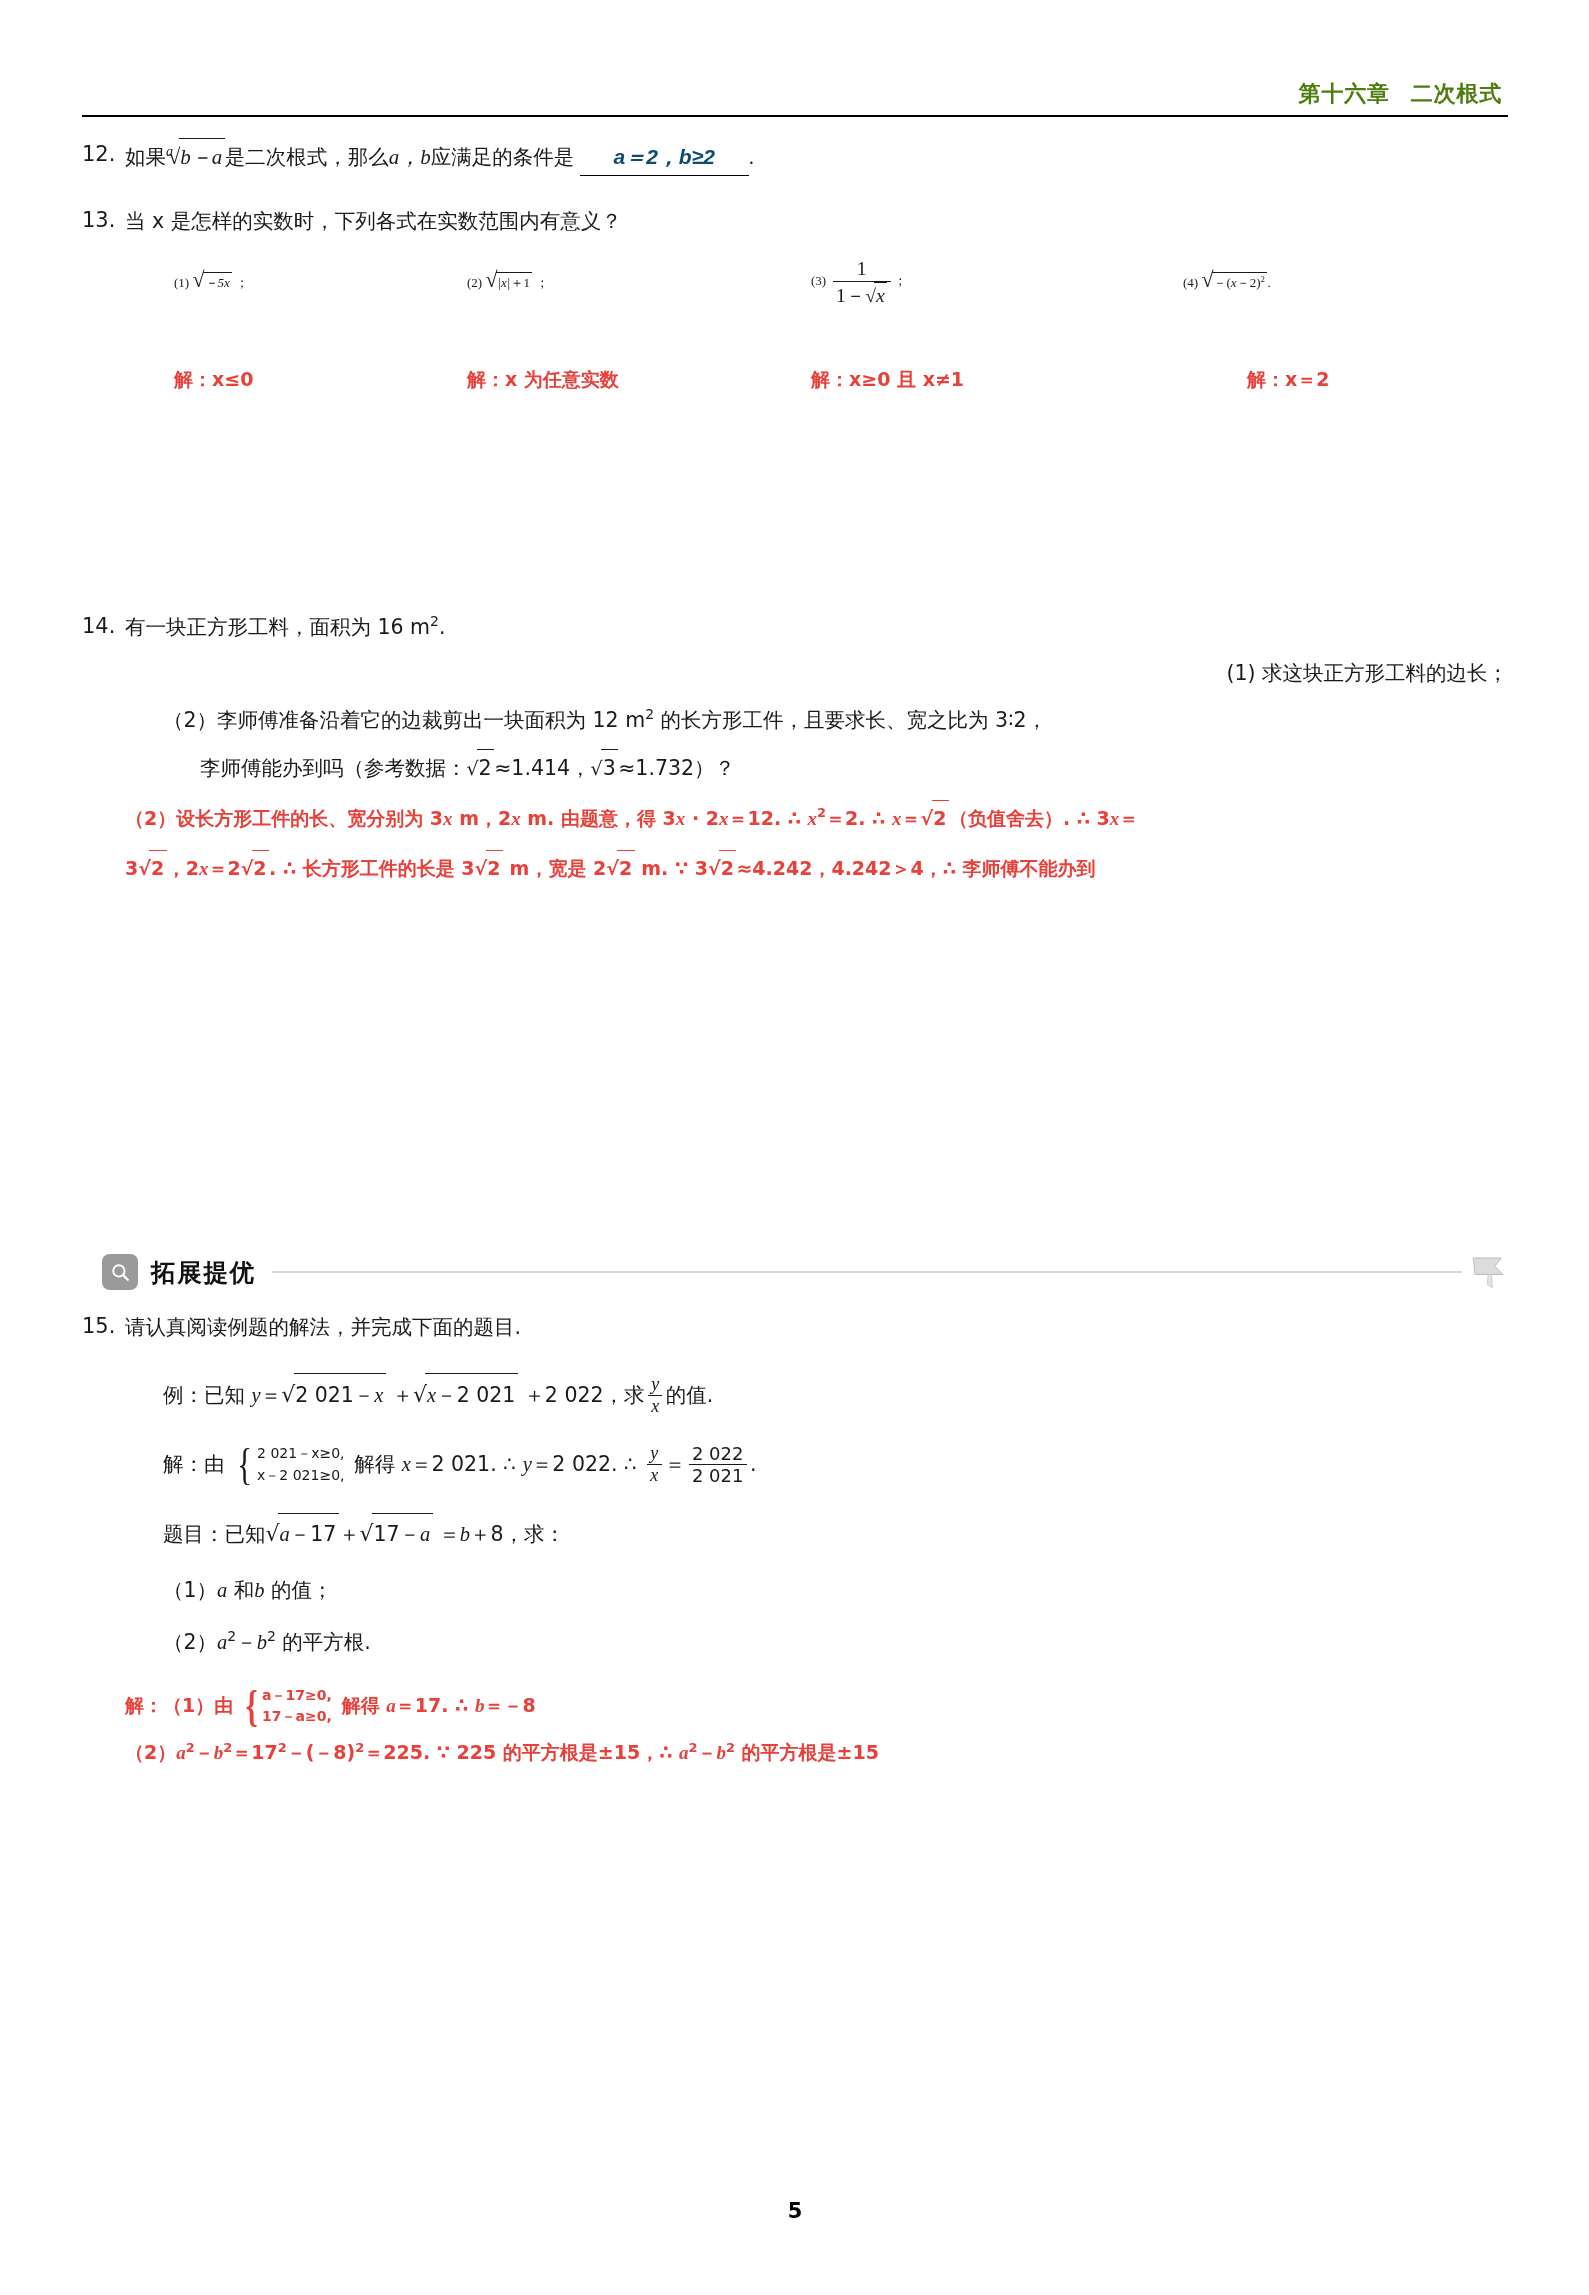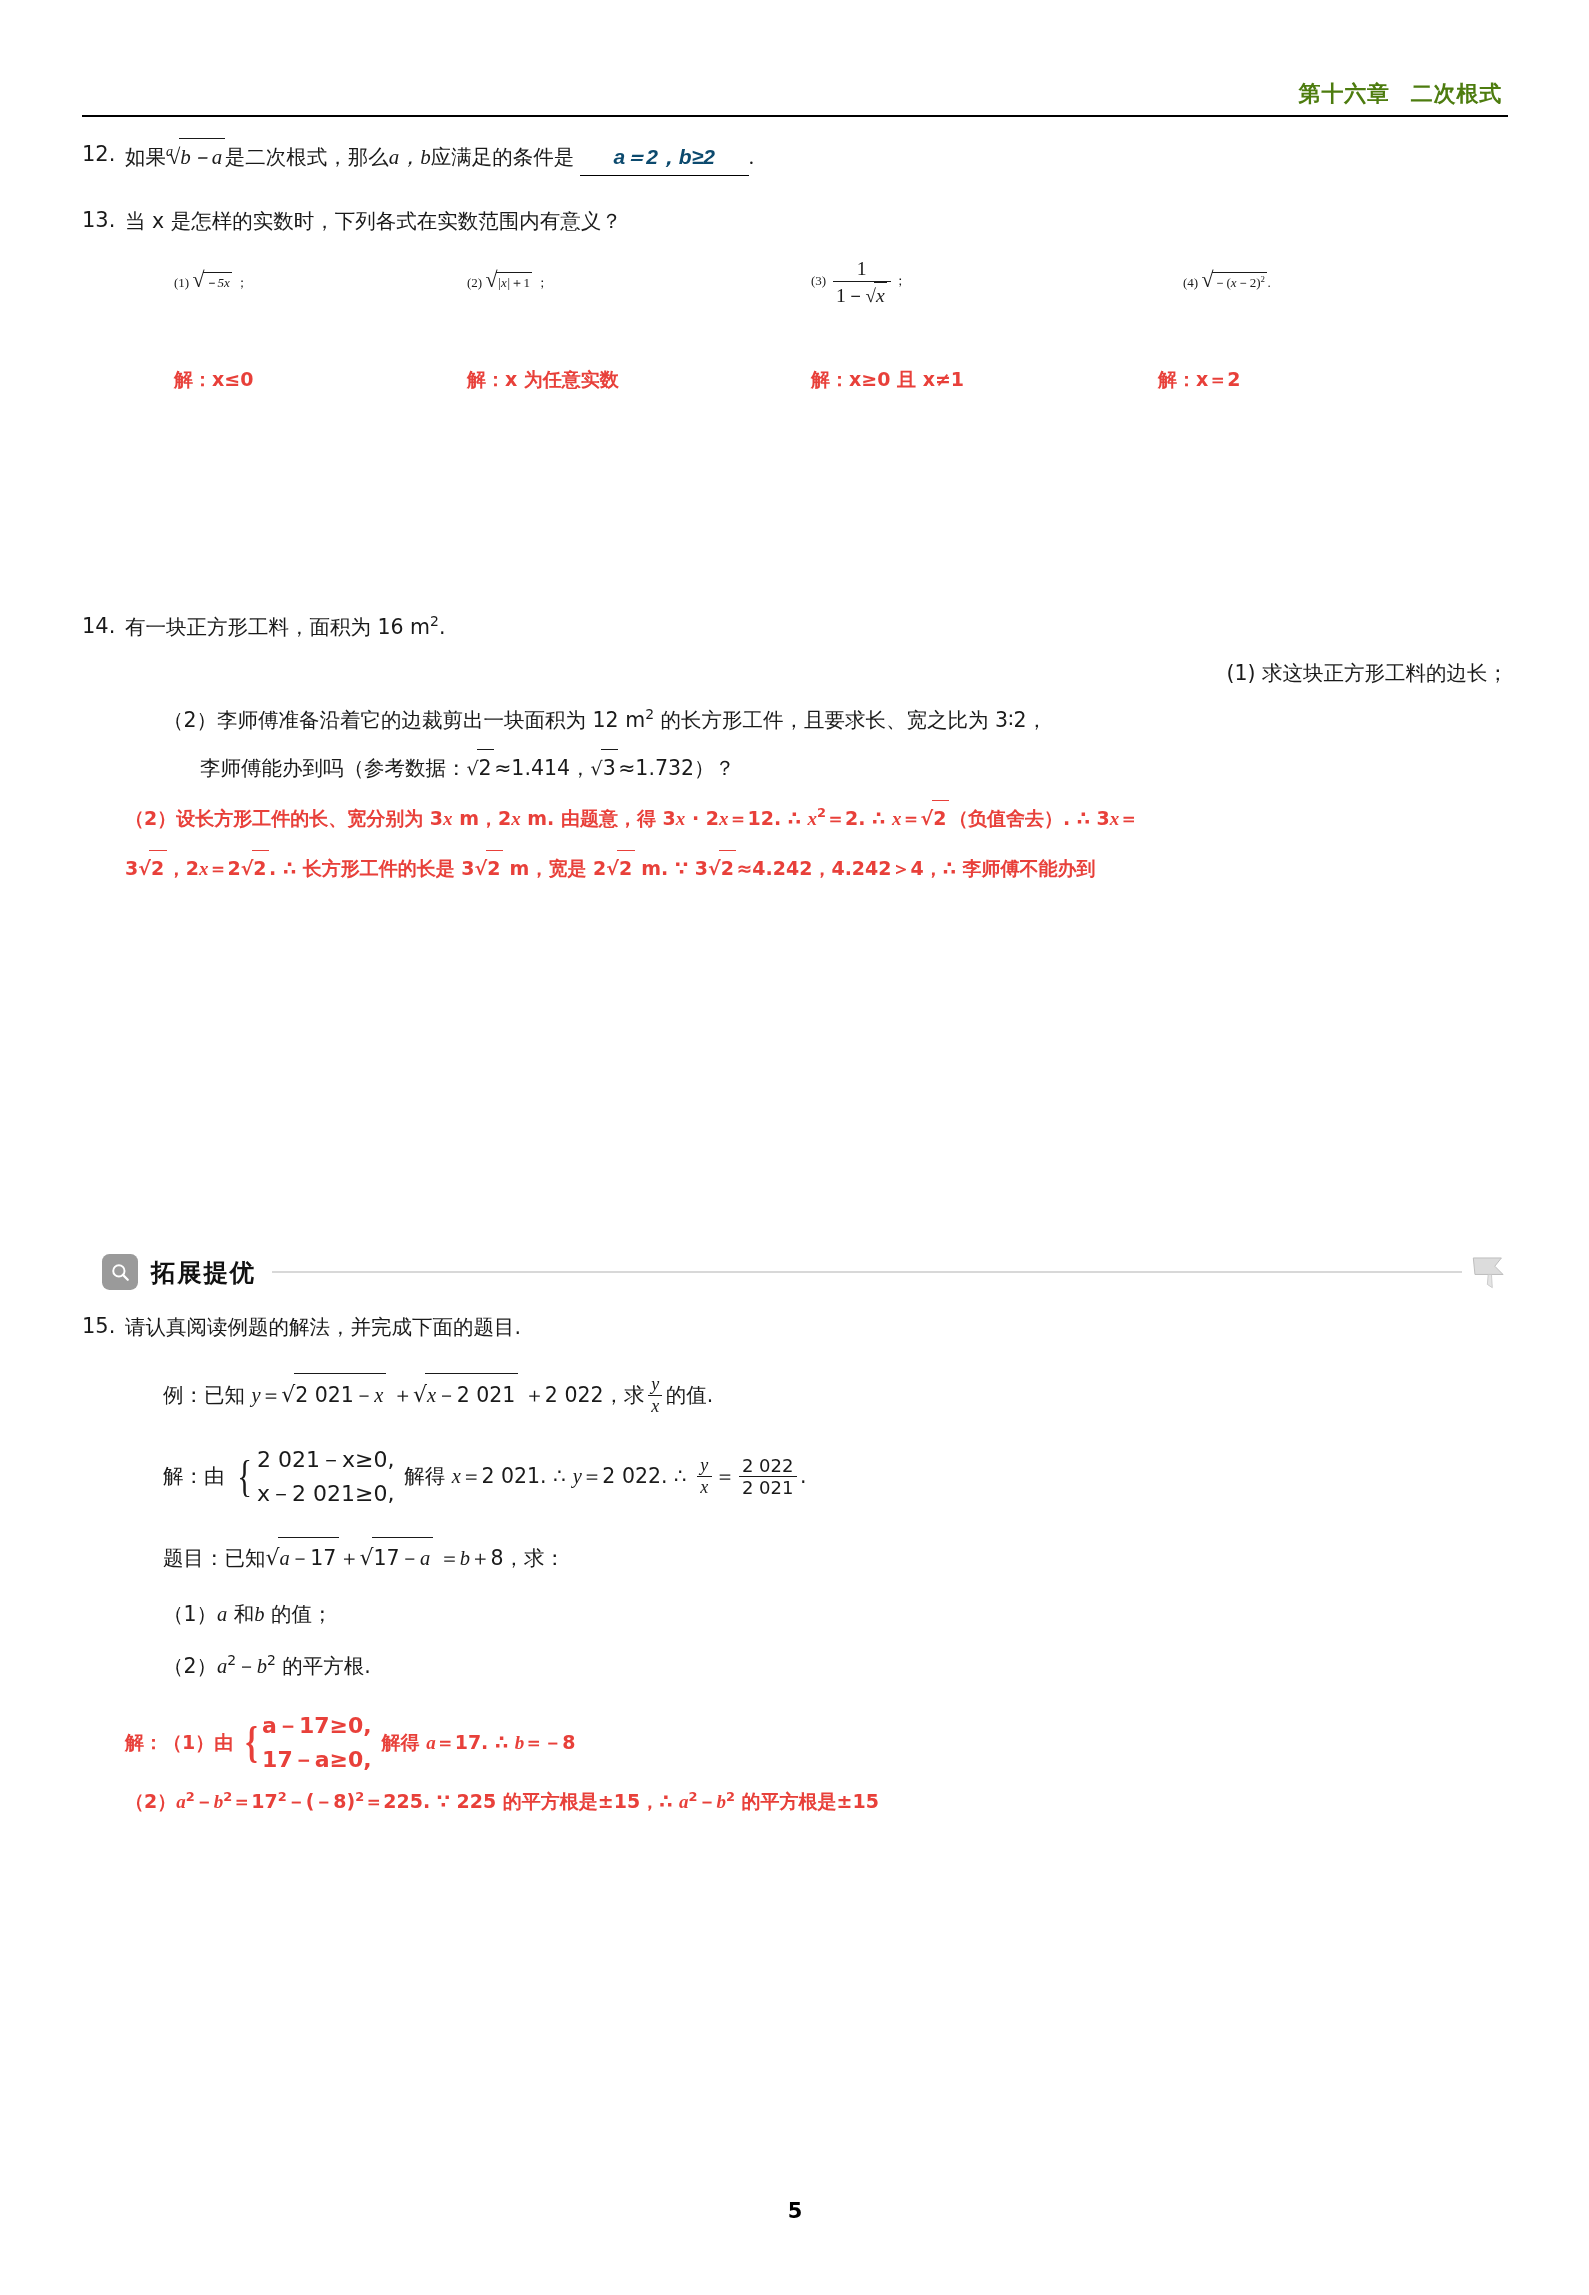--- a/index.html
+++ b/index.html
@@ -56,21 +56,21 @@
   
   .frac{display:inline-block;vertical-align:middle;text-align:center;font-size:18px;line-height:1.2;margin:0 3.3px;}
   .frac .num{display:block;padding:0 3.3px;border-bottom:1.3px solid currentColor;}
   .frac .den{display:block;padding:0 3.3px;}
   
   .sys{display:inline-flex;align-items:center;vertical-align:middle;margin:0 3.3px;}
   .sys .brace{
     font-size:44px;line-height:0.8;font-family:"Liberation Serif",serif;
     transform:scaleX(0.7);display:inline-block;
   }
-  .sys .rows{display:inline-block;text-align:left;font-size:22px;line-height:1.55;padding-left:1.6px;}
+  .sys .rows{display:inline-block;text-align:left;font-size:14px;line-height:1.55;padding-left:1.6px;}
   
   .sect{
     position:absolute;left:82px;right:82px;
     display:flex;align-items:center;
   }
   .sect .badge{
     width:36px;height:36px;border-radius:7.4px;background:#9a9a9a;
     display:flex;align-items:center;justify-content:center;flex:none;
   }
   .sect .badge svg{display:block;}
@@ -138,21 +138,21 @@
       <div style="position:absolute;left:1101px;top:9.8px;">
         <span>(4)</span>
         <span class="rad"><span class="sym">√</span><span class="bar">－(<span class="it">x</span>－2)<span class="sup">2</span></span></span><span>.</span>
       </div>
     </div>
 
     <div style="position:relative;height:49px;margin-top:3.3px;">
       <div class="ans" style="position:absolute;left:92px;">解：x≤0</div>
       <div class="ans" style="position:absolute;left:385px;">解：x 为任意实数</div>
       <div class="ans" style="position:absolute;left:729px;">解：x≥0 且 x≠1</div>
-      <div class="ans" style="position:absolute;left:1076px;">解：x＝2</div>
+      <div class="ans" style="position:absolute;left:1165px;">解：x＝2</div>
     </div>
   </div>
 
   <div class="content" style="top:610px;">
     <div class="qrow" style="margin-top:0;">
       <div class="qnum">14.</div>
       <div class="qbody">
         <div class="zh">有一块正方形工料，面积为 16 m<span class="sup">2</span>.</div>
         <div class="zh indent" style="margin-top:11.5px;text-align:right;">(1) 求这块正方形工料的边长；</div>
         <div class="zh indent" style="margin-top:11.5px;">（2）李师傅准备沿着它的边裁剪出一块面积为 12 m<span class="sup">2</span> 的长方形工件，且要求长、宽之比为 3∶2，</div>

